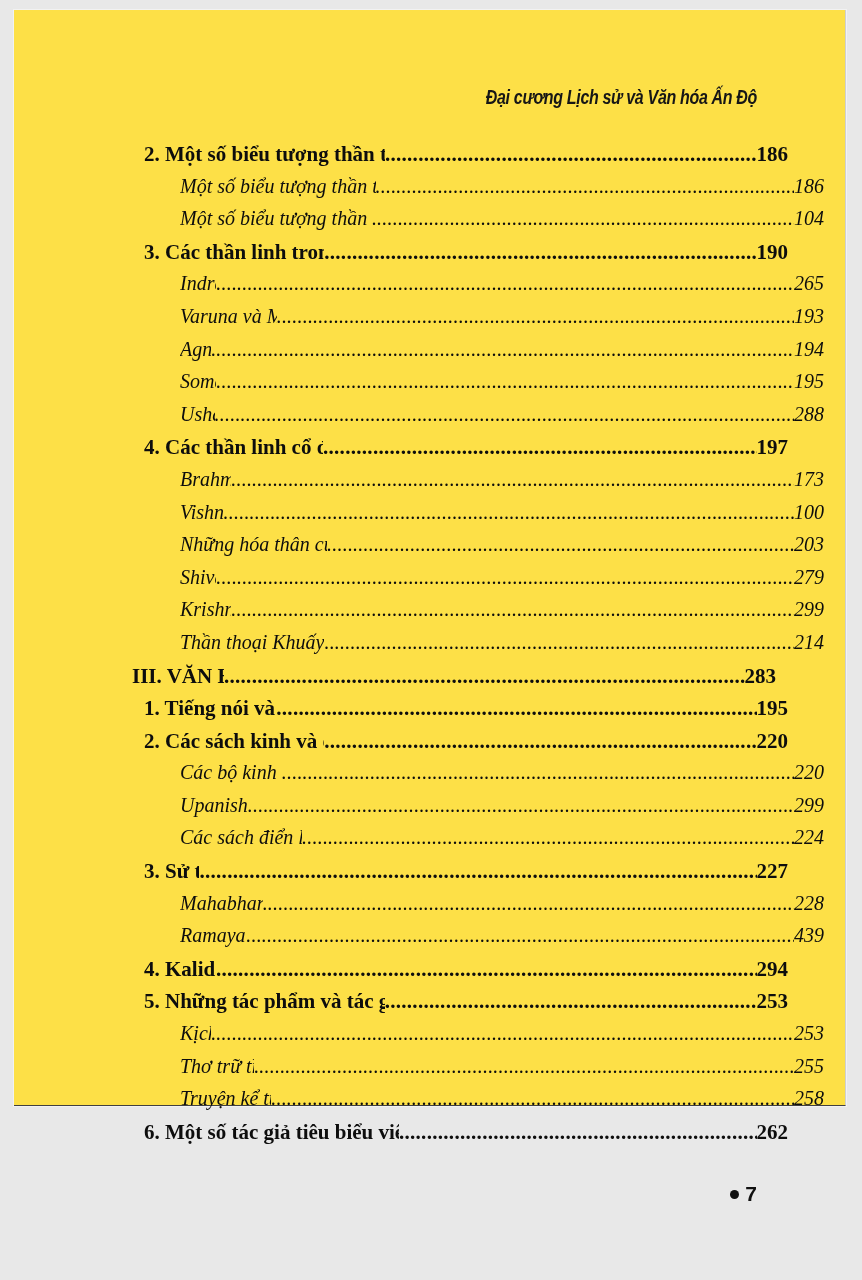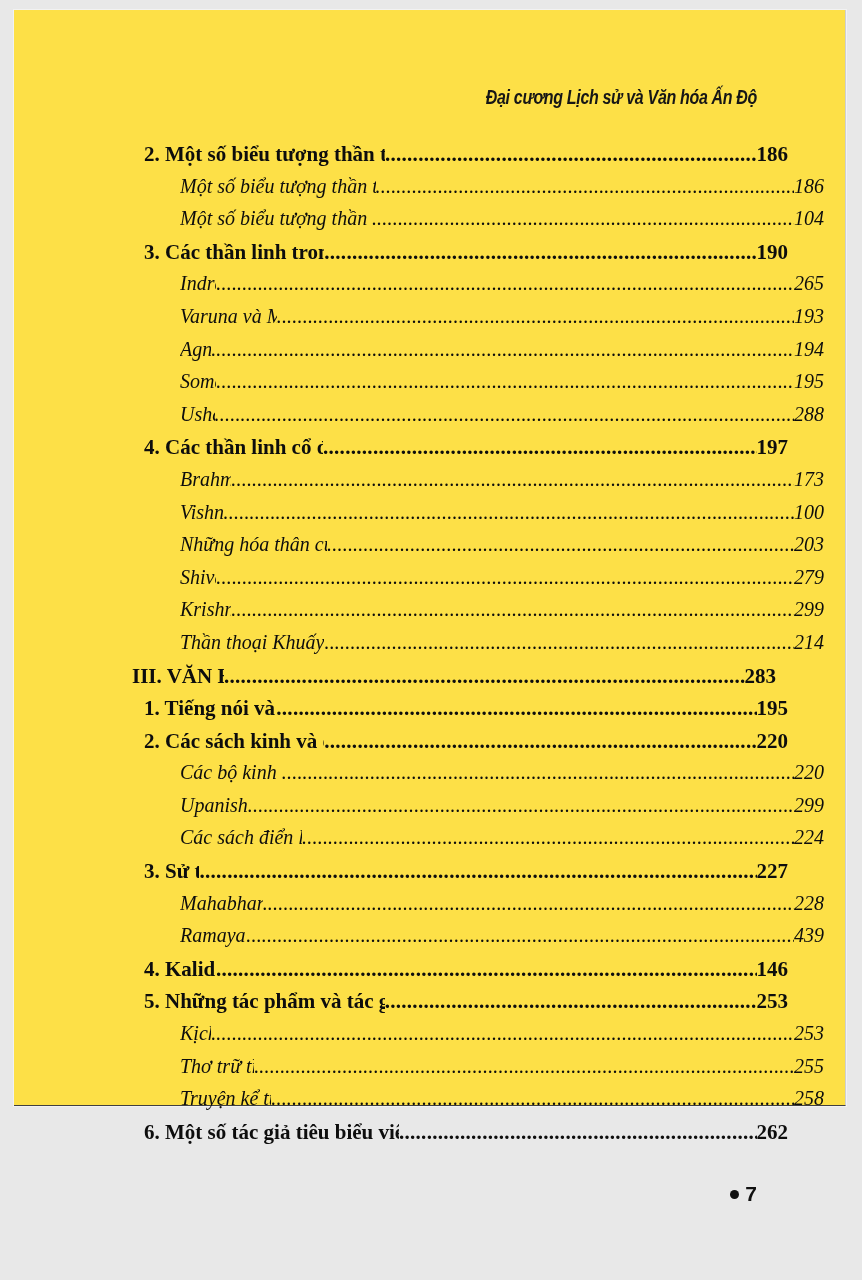--- a/index.html
+++ b/index.html
@@ -269,21 +269,21 @@
         <span class="toc-page">228</span>
       </div>
       <div class="toc-row lvl-sub">
         <span class="toc-label">Ramayana</span>
         <span class="toc-leader"></span>
         <span class="toc-page">439</span>
       </div>
       <div class="toc-row lvl-num">
         <span class="toc-label">4. Kalidasa</span>
         <span class="toc-leader"></span>
-        <span class="toc-page">146</span>
+        <span class="toc-page">294</span>
       </div>
       <div class="toc-row lvl-num">
         <span class="toc-label">5. Những tác phẩm và tác giả khác viết bằng chữ Phạn</span>
         <span class="toc-leader"></span>
         <span class="toc-page">253</span>
       </div>
       <div class="toc-row lvl-sub">
         <span class="toc-label">Kịch</span>
         <span class="toc-leader"></span>
         <span class="toc-page">253</span>

